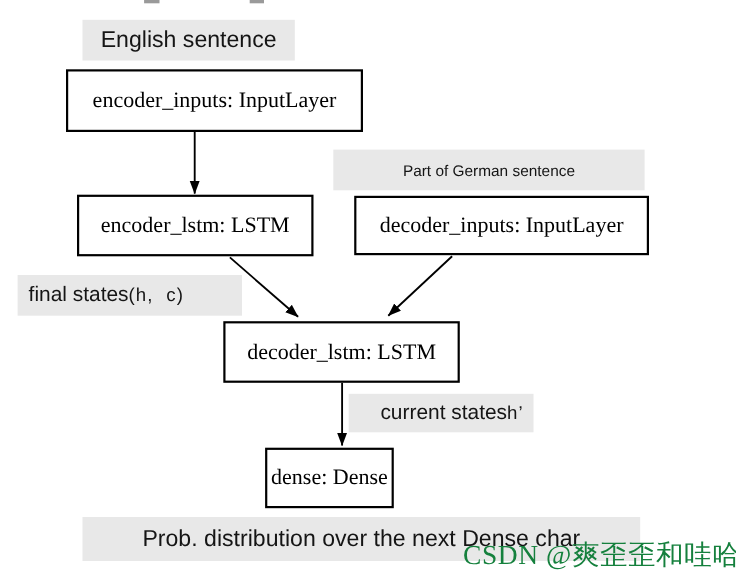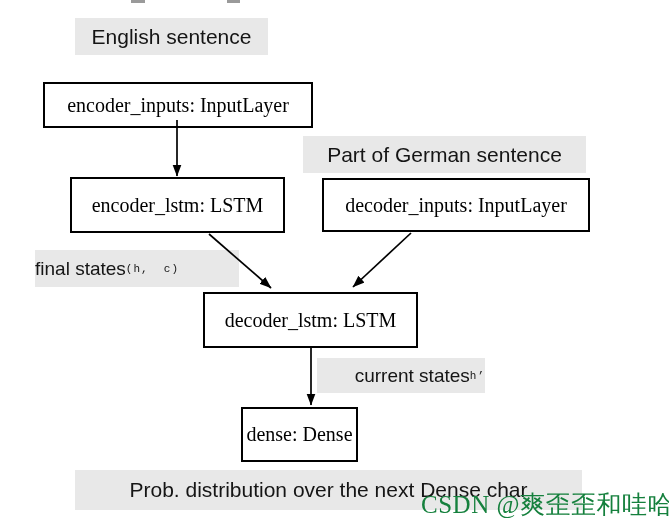--- a/index.html
+++ b/index.html
@@ -18,43 +18,43 @@
   
   .ann{
     position:absolute;
     background:#e8e8e8;
     color:#151515;
     display:flex;align-items:center;justify-content:center;
     font-family:"Liberation Sans",sans-serif;
     white-space:nowrap;
   }
   .ann.english{left:75px;top:18px;width:193px;height:37px;font-size:21px;}
-  .ann.partgerman{left:303px;top:136px;width:283px;height:37px;font-size:21px;}
-  .ann.finalstates{left:35px;top:250px;width:204px;height:37px;font-size:19px;justify-content:flex-start;box-sizing:border-box;}
-  .ann.currentstates{left:317px;top:358px;width:168px;height:35px;font-size:19px;justify-content:flex-end;padding-left:20px;box-sizing:border-box;}
+  .ann.partgerman{left:303px;top:136px;width:283px;height:37px;font-size:14px;}
+  .ann.finalstates{left:16px;top:250px;width:204px;height:37px;font-size:19px;justify-content:flex-start;padding-left:10px;box-sizing:border-box;}
+  .ann.currentstates{left:317px;top:358px;width:168px;height:35px;font-size:19px;justify-content:center;padding-left:20px;box-sizing:border-box;}
   .ann.probdist{left:75px;top:470px;width:507px;height:40px;font-size:21px;}
   .code{
-    font-family:Liberation Mono, monospace;
-    font-size:11px;
+    font-family:Liberation Sans, sans-serif;
+    font-size:17px;
     white-space:pre;
     letter-spacing:1px;
   }
 
   
   .node{
     position:absolute;
     background:#ffffff;
     border:2px solid #000000;
     box-sizing:border-box;
     display:flex;align-items:center;justify-content:center;
     font-family:"Liberation Serif","DejaVu Serif",serif;
     font-size:20px;color:#000000;
     white-space:nowrap;
   }
-  .node.encoder-inputs{left:43px;top:63px;width:270px;height:46px;margin-top:19px;}
+  .node.encoder-inputs{left:60px;top:63px;width:270px;height:57px;}
   .node.encoder-lstm{left:70px;top:177px;width:215px;height:56px;}
   .node.decoder-inputs{left:312px;top:178px;width:268px;height:54px;margin-left:10px;}
   .node.decoder-lstm{left:203px;top:292px;width:215px;height:56px;}
   .node.dense{left:241px;top:407px;width:117px;height:55px;}
 
   
   svg.edges{position:absolute;left:0;top:0;width:669px;height:521px;pointer-events:none;}
   svg.edges line{stroke:#000000;stroke-width:1.7;}
 
   

